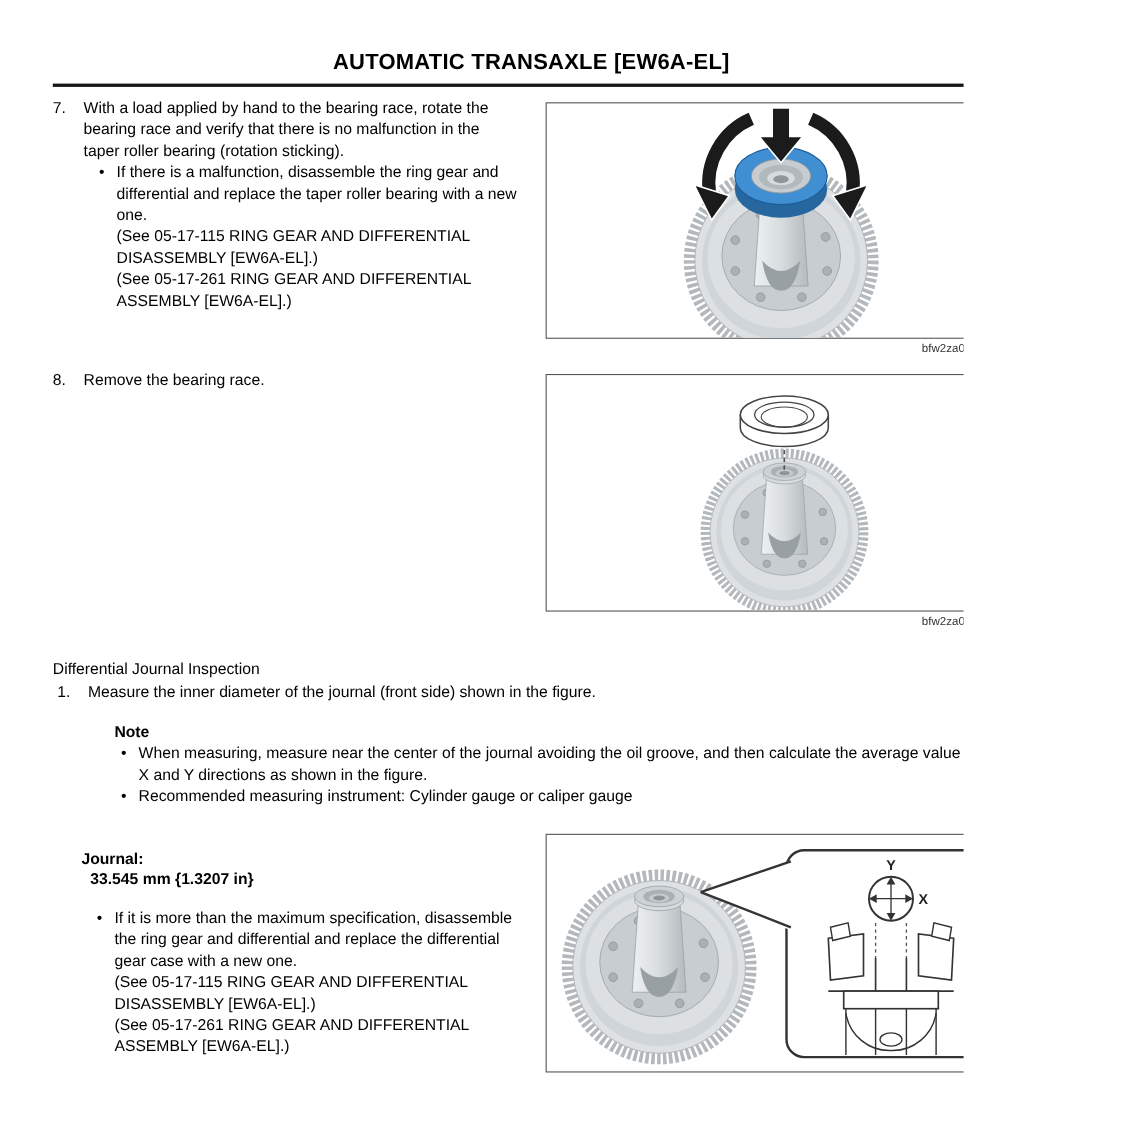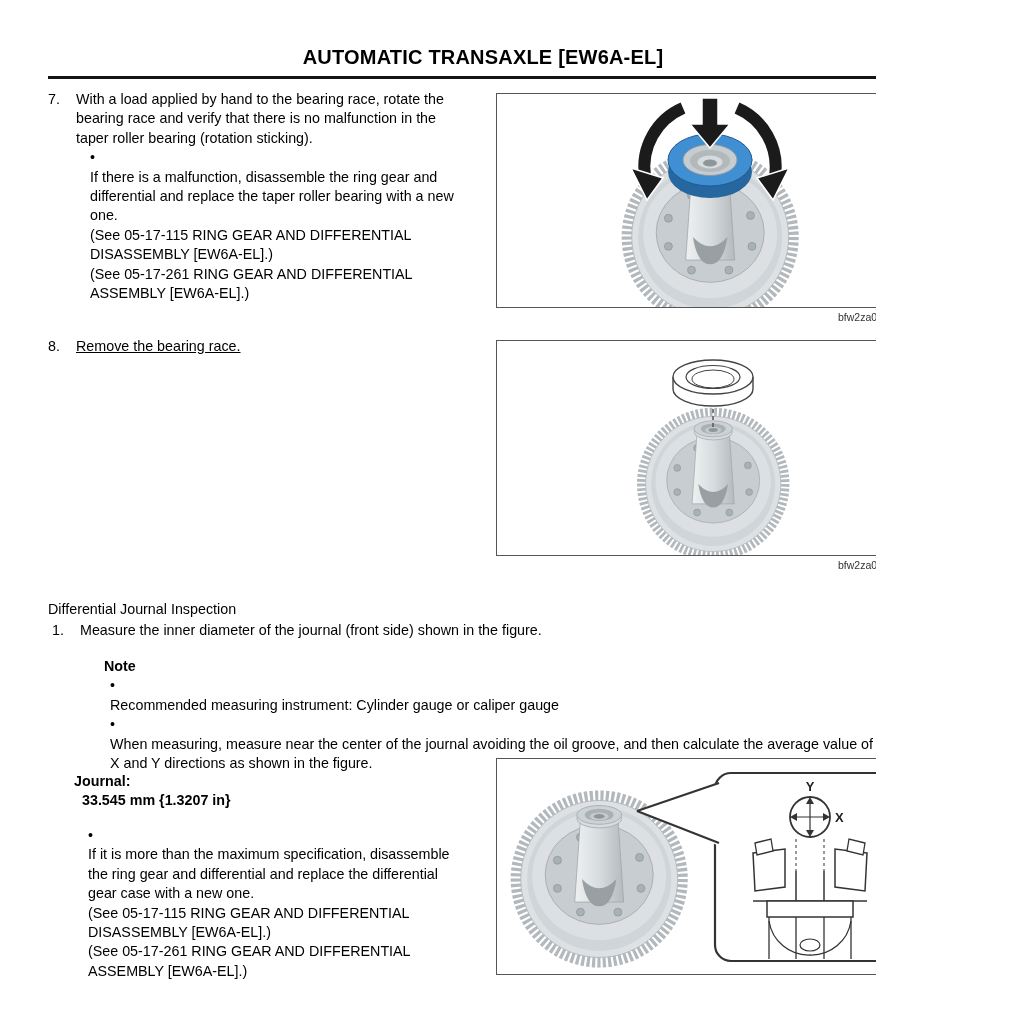--- a/index.html
+++ b/index.html
@@ -16,21 +16,21 @@
     position:absolute; left:48px; top:76px; width:870px; height:3px; background:#151515;
   }
   .page-tab {
     position:absolute; left:896px; top:213px; width:79px; height:53px;
     background:#050505; color:#f9a8d4; font-size:18px; font-weight:normal;
     display:flex; align-items:center; justify-content:center; letter-spacing:0.3px;
   }
   .body-text { font-size:14.3px; line-height:19.4px; }
   .step { position:absolute; display:flex; }
   .step .num { width:28px; flex:none; }
-  .bullet-row { display:flex; margin-top:0;flex-direction:column; }
+  .bullet-row { display:flex; margin-top:0; }
   .bullet-row .dot { width:16px; flex:none; }
   .bullet-row .dot::before { content:"\2022"; }
   .xref { display:block; }
   .figure {
     position:absolute; left:496px; width:422px; border:1px solid #555; background:#fff;
   }
   .fig-caption {
     position:absolute; left:496px; width:422px; text-align:right;
     font-size:10.5px; color:#333; line-height:13px;
   }
@@ -119,21 +119,21 @@
         <path d="M240,14 A64,64 0 0 1 278,82" fill="none" stroke="#ffffff" stroke-width="17"></path>
         <path d="M240,14 A64,64 0 0 1 278,82" fill="none" stroke="#1b1b1b" stroke-width="12"></path>
         <polygon points="292,74 260,84 276,106" fill="#1b1b1b" stroke="#ffffff" stroke-width="1.5"></polygon>
       </g>
     </svg>
   </div>
   <div class="fig-caption" style="top:311px;">bfw2za00000120</div>
 
   <div class="step body-text" style="left:48px; top:337px; width:424px;">
     <span class="num">8.</span>
-    <div style="width:396px;text-decoration:underline;">
+    <div style="width:396px;">
       <span>Remove the bearing race.</span>
     </div>
   </div>
 
   <div class="figure" style="top:340px; height:216px;">
     <svg viewBox="0 0 420 214" width="420" height="214">
       <use href="#gear-asm" transform="translate(117,50) scale(0.62)"></use>
       <line x1="216" y1="54" x2="216" y2="86" stroke="#555" stroke-width="1.5" stroke-dasharray="4,3"></line>
       <g>
         <ellipse cx="216" cy="48" rx="40" ry="17" fill="#fff" stroke="#444" stroke-width="1.4"></ellipse>
@@ -154,25 +154,25 @@
     <span class="num">1.</span>
     <div style="width:820px;">
       <span>Measure the inner diameter of the journal (front side) shown in the figure.</span>
     </div>
   </div>
 
   <div class="note-block body-text">
     <div class="note-title">Note</div>
     <div class="bullet-row" style="margin-left:6px;">
       <span class="dot"></span>
-      <div style="width:796px;">Recommended measuring instrument: Cylinder gauge or caliper gauge</div>
+      <div style="width:796px;">When measuring, measure near the center of the journal avoiding the oil groove, and then calculate the average value of the X and Y directions as shown in the figure.</div>
     </div>
     <div class="bullet-row" style="margin-left:6px;">
       <span class="dot"></span>
-      <div style="width:796px;">When measuring, measure near the center of the journal avoiding the oil groove, and then calculate the average value of the X and Y directions as shown in the figure.</div>
+      <div style="width:796px;">Recommended measuring instrument: Cylinder gauge or caliper gauge</div>
     </div>
   </div>
 
   <div class="spec-block body-text">
     <div>Journal:</div>
     <div class="spec-value">33.545 mm {1.3207 in}</div>
   </div>
 
   <div class="body-text" style="position:absolute; left:88px; top:826px; width:392px;">
     <div class="bullet-row">

